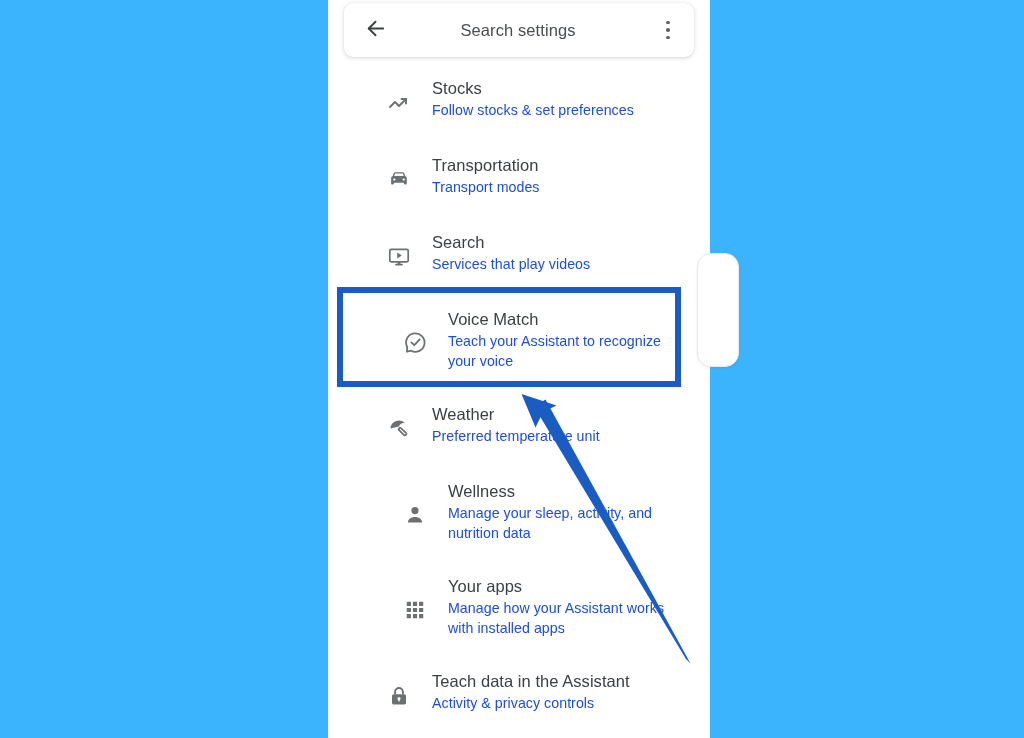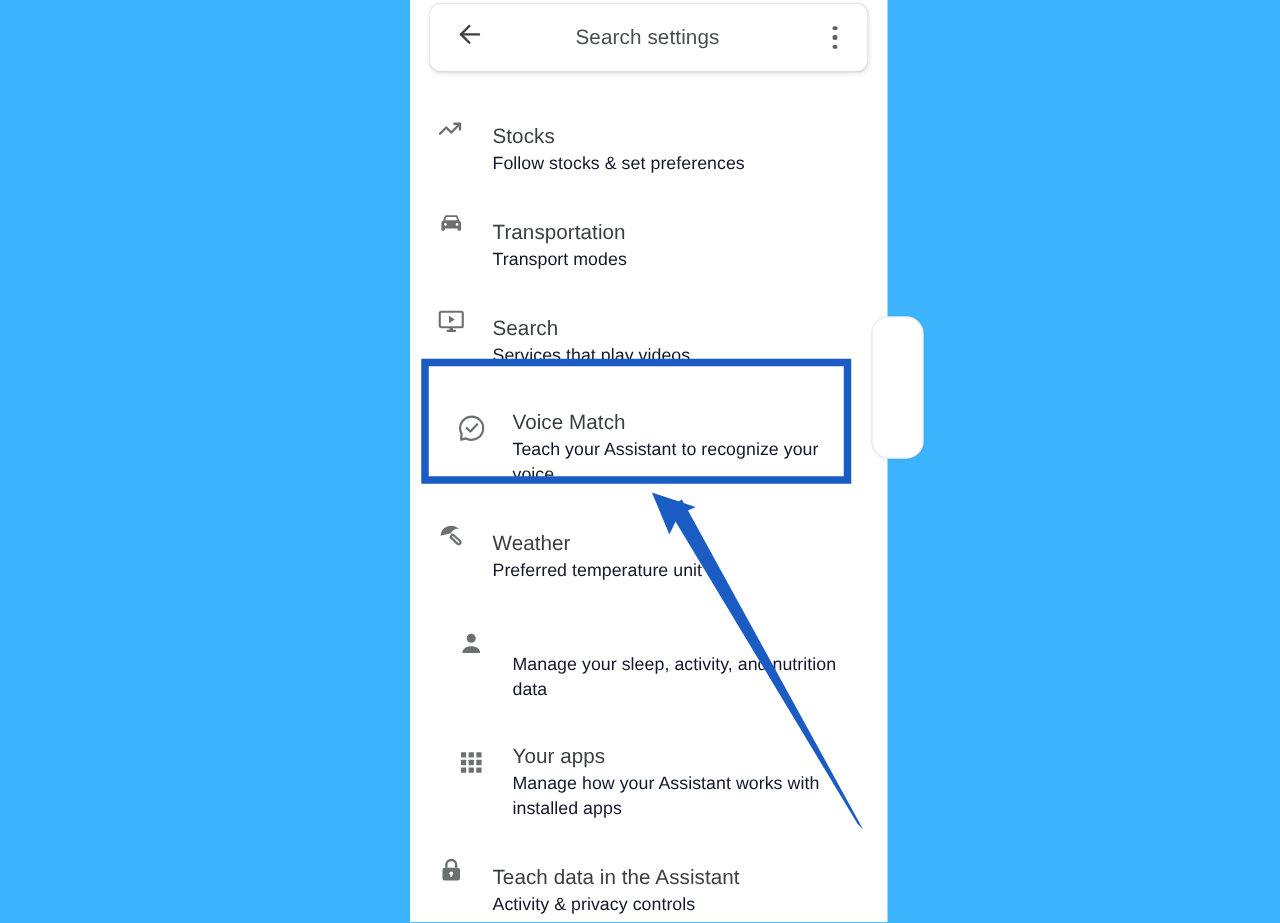--- a/index.html
+++ b/index.html
@@ -103,25 +103,26 @@
   .settings-list {
     position: absolute;
     left: 0;
     top: 64px;
     width: 382px;
     z-index: 2;
   }
   .list-item {
     position: relative;
     display: flex;
-    align-items: flex-end;
+    align-items: flex-start;
     min-height: 77px;
     padding: 0 22px 0 0;
     box-sizing: border-box;
     cursor: pointer;
+    margin-left: 38px;
   }
   .item-icon {
     flex: 0 0 auto;
     width: 66px;
     display: flex;
     align-items: center;
     justify-content: center;
     color: #6d7073;
     align-self: center;
   }
@@ -131,21 +132,21 @@
     padding-right: 4px;
   }
   .item-title {
     font-size: 16.5px;
     color: #3c4043;
     line-height: 21px;
     letter-spacing: 0.05px;
   }
   .item-sub {
     font-size: 14.2px;
-    color: #0f172a;
+    color: #1d4ed8;
     line-height: 19.5px;
     margin-top: 2px;
     letter-spacing: 0.05px;
   }
 
   
   .h-one { height: 77px; }
   .h-two { height: 95px; padding-left: 16px; }
 
   
@@ -268,20 +269,21 @@
       </div>
 
       <div class="list-item h-two">
         <div class="item-icon">
           <svg width="24" height="24" viewBox="0 0 24 24" fill="#6d7073">
             <circle cx="12" cy="7.6" r="3.6"></circle>
             <path d="M4.9 19.4c0-3.3 3.2-5.4 7.1-5.4s7.1 2.1 7.1 5.4z"></path>
           </svg>
         </div>
         <div class="item-text">
+          <div class="item-title">Wellness</div>
           <div class="item-sub">Manage your sleep, activity, and nutrition data</div>
         </div>
       </div>
 
       <div class="list-item h-two">
         <div class="item-icon">
           <svg width="22" height="22" viewBox="0 0 24 24" fill="#6d7073">
             <rect x="3" y="3" width="4.6" height="4.6" rx="0.4"></rect>
             <rect x="9.7" y="3" width="4.6" height="4.6" rx="0.4"></rect>
             <rect x="16.4" y="3" width="4.6" height="4.6" rx="0.4"></rect>

